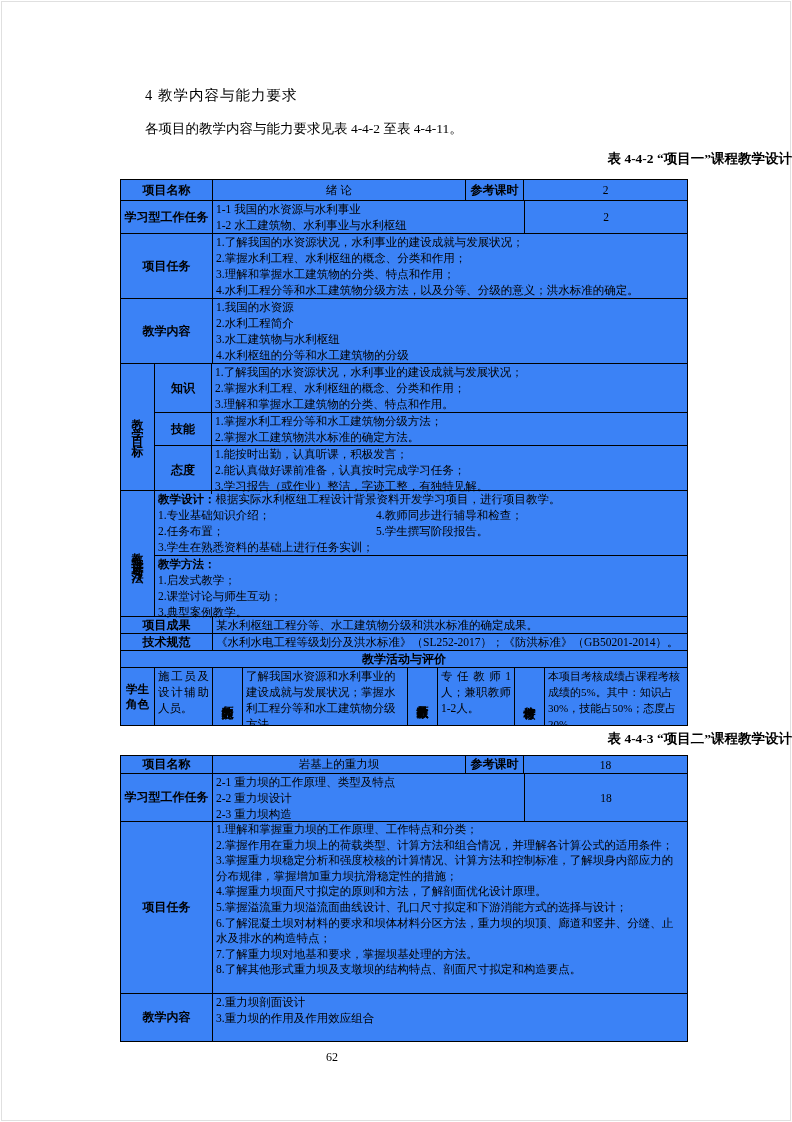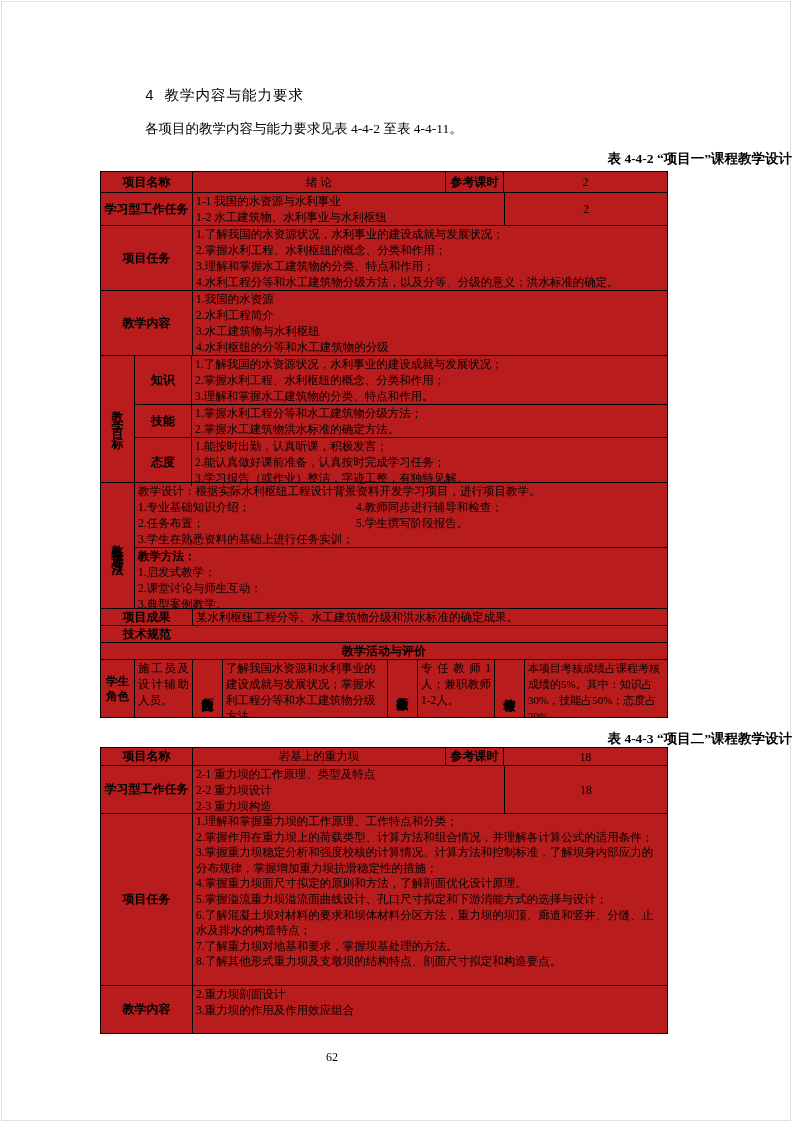--- a/index.html
+++ b/index.html
@@ -4,28 +4,28 @@
 <style>
   * { margin:0; padding:0; box-sizing:border-box; }
   html,body { background:#fff; }
   body {
     width:792px; height:1122px; position:relative; overflow:hidden;
     font-family:"Liberation Serif","DejaVu Serif",serif;
     color:#000;
   }
   .scan-border { position:absolute; inset:1px; border:1px solid #e0e0e0; pointer-events:none; }
 
-  .heading { position:absolute; left:145px; top:86px; font-size:14.5px; letter-spacing:1px;font-family:Liberation Mono, monospace; }
+  .heading { position:absolute; left:145px; top:86px; font-size:14.5px; letter-spacing:1px; }
   .intro   { position:absolute; left:145px; top:120px; font-size:13.5px; }
 
   .tbl-title { position:absolute; left:0; width:792px; text-align:right; font-weight:bold; font-size:13.5px; }
   #t1-title { top:150px; }
   #t2-title { top:730px; }
 
-  .tbl { position:absolute; left:100px; width:568px; border:1.5px solid #000; background:#b91c1c; }
+  .tbl { position:absolute; left:120px; width:568px; border:1.5px solid #000; background:#3b82f6;margin-top:8px; }
   #table1 { top:171px; }
   #table2 { top:747px; }
 
   .row { display:flex; border-bottom:1px solid #000; align-items:stretch; }
   .row:last-child { border-bottom:none; }
   .cell { border-right:1px solid #000; overflow:hidden; }
   .cell:last-child { border-right:none; }
 
   .c-lab { font-weight:bold; font-size:12px; display:flex; align-items:center; justify-content:center; text-align:center; line-height:15px; }
   .c-txt { font-size:11.5px; line-height:16px; padding:0 3px; }
@@ -139,21 +139,21 @@
     </div>
   </div>
 
   <div class="row" style="height:126px">
     <div class="cell vwrap w-narrow">
       <div class="vtext" style="letter-spacing:3px">教学设计与方法</div>
     </div>
     <div class="subcol">
       <div class="subrow" style="flex:0 0 63px">
         <div class="cell c-txt w-rest">
-          <div><span style="font-weight:normal">教学设计：</span><span>根据实际水利枢纽工程设计背景资料开发学习项目，进行项目教学。</span></div>
+          <div><span style="font-weight:bold">教学设计：</span><span>根据实际水利枢纽工程设计背景资料开发学习项目，进行项目教学。</span></div>
           <div class="design-grid">
             <div class="design-left">
               <div>1.专业基础知识介绍；</div>
               <div>2.任务布置；</div>
               <div>3.学生在熟悉资料的基础上进行任务实训；</div>
             </div>
             <div class="design-right">
               <div>4.教师同步进行辅导和检查；</div>
               <div>5.学生撰写阶段报告。</div>
             </div>
@@ -171,20 +171,21 @@
     </div>
   </div>
 
   <div class="row" style="height:17px">
     <div class="cell c-lab w-lab">项目成果</div>
     <div class="cell c-txt w-rest">某水利枢纽工程分等、水工建筑物分级和洪水标准的确定成果。</div>
   </div>
 
   <div class="row" style="height:17px">
     <div class="cell c-lab w-lab">技术规范</div>
+    <div class="cell c-txt w-rest">《水利水电工程等级划分及洪水标准》（SL252-2017）；《防洪标准》（GB50201-2014）。</div>
   </div>
 
   <div class="row" style="height:17px">
     <div class="cell c-lab w-rest">教学活动与评价</div>
   </div>
 
   <div class="row" style="height:57px">
     <div class="cell c-lab a1" style="font-size:11.5px">学生角色</div>
     <div class="cell c-txt a2 just">施工员及设计辅助人员。</div>
     <div class="cell vwrap a3">

